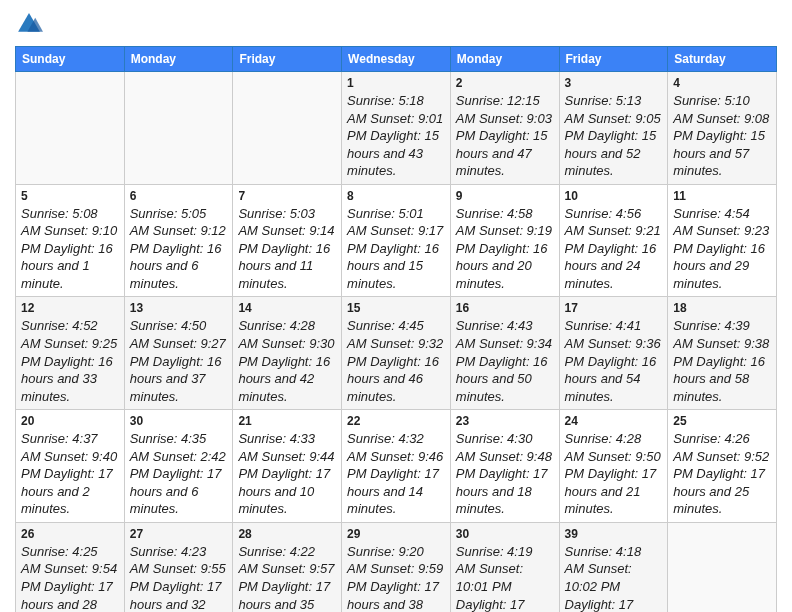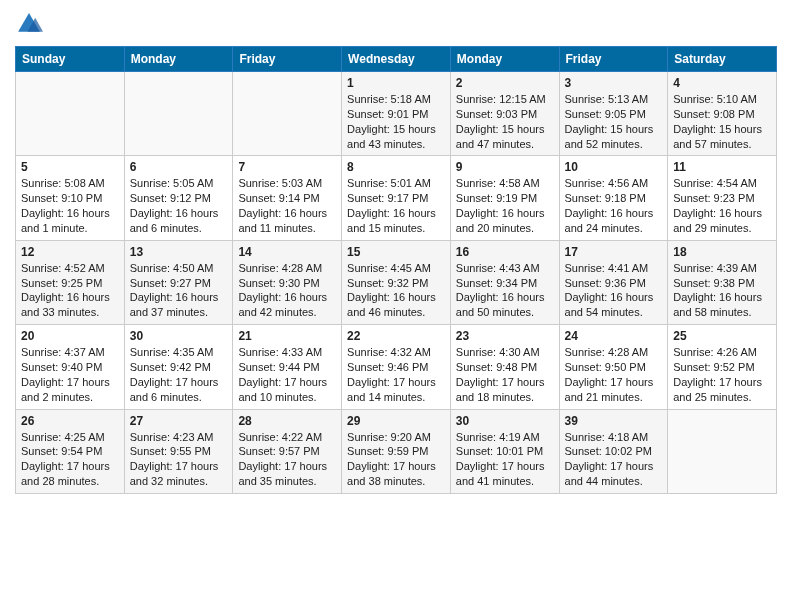--- a/index.html
+++ b/index.html
@@ -55,21 +55,21 @@
     .calendar-subtitle {
       font-size: 15px;
       color: #555;
     }
     .calendar-table {
       width: 100%;
       border-collapse: collapse;
       table-layout: fixed;
     }
     .calendar-table th {
-      background: #0369a1;
+      background: #3b82f6;
       color: #fff;
       font-size: 12px;
       font-weight: bold;
       text-align: left;
       padding: 5px 6px;
       border: 1px solid #2a7abf;
     }
     .calendar-table td {
       border: 1px solid #ccc;
       vertical-align: top;
@@ -85,23 +85,24 @@
     .calendar-table tr:nth-child(even) td {
       background: #fff;
     }
     .day-num {
       font-size: 12px;
       font-weight: bold;
       display: block;
       margin-bottom: 2px;
     }
     .day-info {
-      font-size: 11px;
+      font-size: 13px;
       line-height: 1.35;
       color: #222;
+      font-style: italic;
     }
     .empty-cell {
       background: #f9f9f9 !important;
     }
   </style>
 </head>
 <body>
 
 <div class="page">
   <div class="header">
@@ -190,21 +191,21 @@
           </td>
           <td>
             <span class="day-num">9</span>
             <div class="day-info">Sunrise: 4:58 AM
 Sunset: 9:19 PM
 Daylight: 16 hours and 20 minutes.</div>
           </td>
           <td>
             <span class="day-num">10</span>
             <div class="day-info">Sunrise: 4:56 AM
-Sunset: 9:18 PM
+Sunset: 9:21 PM
 Daylight: 16 hours and 24 minutes.</div>
           </td>
           <td>
             <span class="day-num">11</span>
             <div class="day-info">Sunrise: 4:54 AM
 Sunset: 9:23 PM
 Daylight: 16 hours and 29 minutes.</div>
           </td>
         </tr>
         <tr>
@@ -254,21 +255,21 @@
         <tr>
           <td>
             <span class="day-num">20</span>
             <div class="day-info">Sunrise: 4:37 AM
 Sunset: 9:40 PM
 Daylight: 17 hours and 2 minutes.</div>
           </td>
           <td>
             <span class="day-num">30</span>
             <div class="day-info">Sunrise: 4:35 AM
-Sunset: 9:42 PM
+Sunset: 2:42 PM
 Daylight: 17 hours and 6 minutes.</div>
           </td>
           <td>
             <span class="day-num">21</span>
             <div class="day-info">Sunrise: 4:33 AM
 Sunset: 9:44 PM
 Daylight: 17 hours and 10 minutes.</div>
           </td>
           <td>
             <span class="day-num">22</span>

